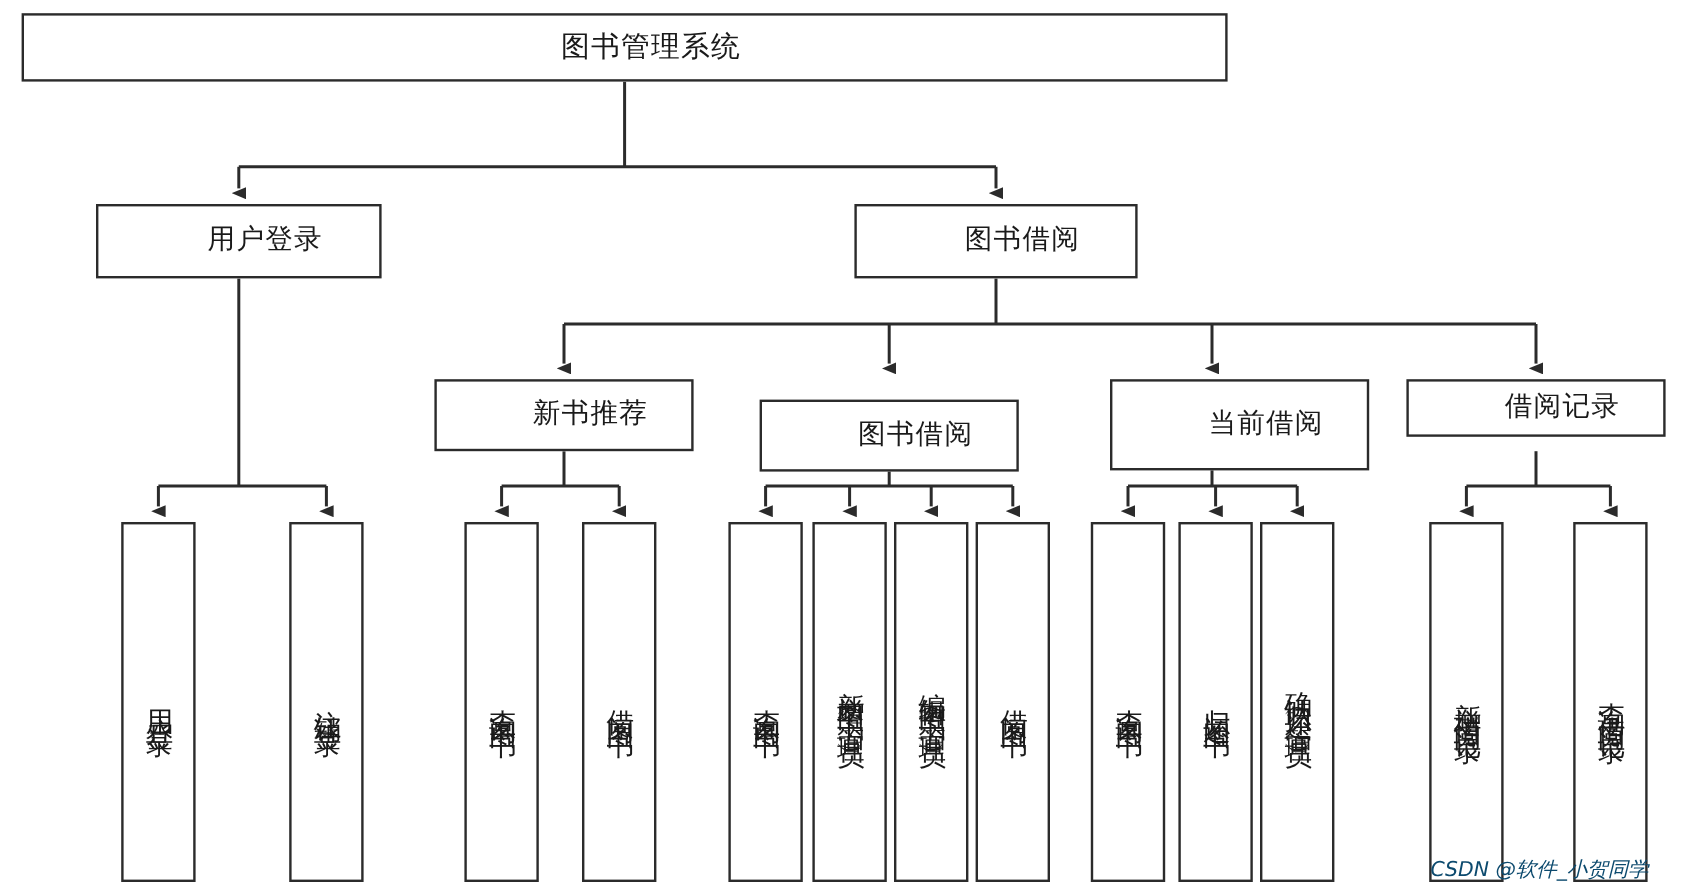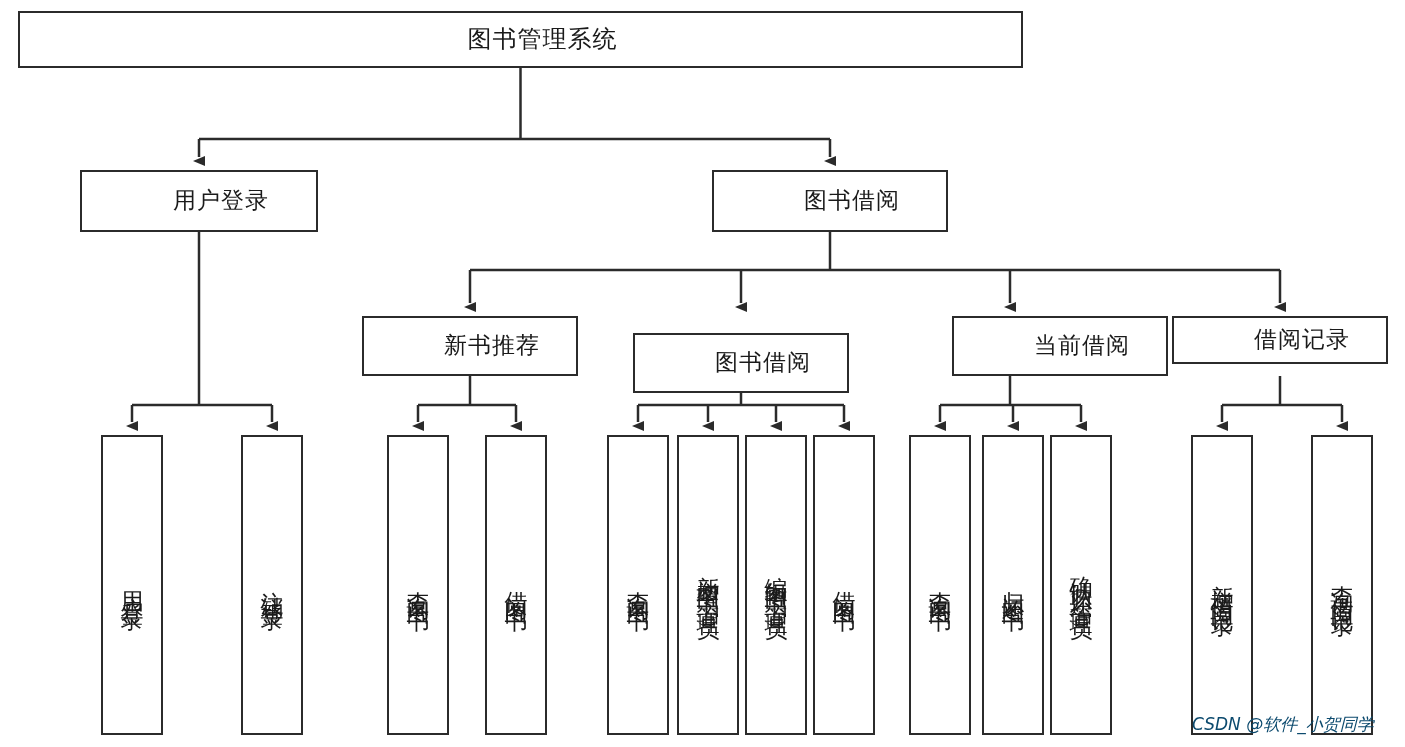--- a/index.html
+++ b/index.html
@@ -114,21 +114,21 @@
         <path d="M1342,405 L1342,422" marker-end="url(#arrow)"></path>
       </g>
   </svg>
 
   <div id="nodes-layer">
       <div class="node horiz root" style="left: 18px; top: 11px; width: 1005px; height: 57px;">图书管理系统</div>
       <div class="node horiz" style="left: 80px; top: 170px; width: 238px; height: 62px;">用户登录</div>
       <div class="node horiz" style="left: 712px; top: 170px; width: 236px; height: 62px;">图书借阅</div>
       <div class="node horiz" style="left: 362px; top: 316px; width: 216px; height: 60px; text-align: center;">新书推荐</div>
       <div class="node horiz" style="left: 633px; top: 316px; width: 216px; height: 60px; margin-top: 17px;">图书借阅</div>
-      <div class="node horiz" style="left: 952px; top: 316px; width: 216px; height: 60px;">当前借阅</div>
+      <div class="node horiz" style="left: 925px; top: 316px; width: 216px; height: 76px;">当前借阅</div>
       <div class="node horiz" style="left: 1172px; top: 316px; width: 216px; height: 48px;">借阅记录</div>
       <div class="node vert" style="left: 101px; top: 435px; width: 62px; height: 300px;">用户登录</div>
       <div class="node vert" style="left: 241px; top: 435px; width: 62px; height: 300px;">注销登录</div>
       <div class="node vert" style="left: 387px; top: 435px; width: 62px; height: 300px;">查询图书</div>
       <div class="node vert" style="left: 485px; top: 435px; width: 62px; height: 300px;">借阅图书</div>
       <div class="node vert" style="left: 607px; top: 435px; width: 62px; height: 300px;">查询图书</div>
       <div class="node vert" style="left: 677px; top: 435px; width: 62px; height: 300px;">新增图书（管理员）</div>
       <div class="node vert" style="left: 745px; top: 435px; width: 62px; height: 300px;">编辑图书（管理员）</div>
       <div class="node vert" style="left: 813px; top: 435px; width: 62px; height: 300px;">借阅图书</div>
       <div class="node vert" style="left: 909px; top: 435px; width: 62px; height: 300px;">查询图书</div>

